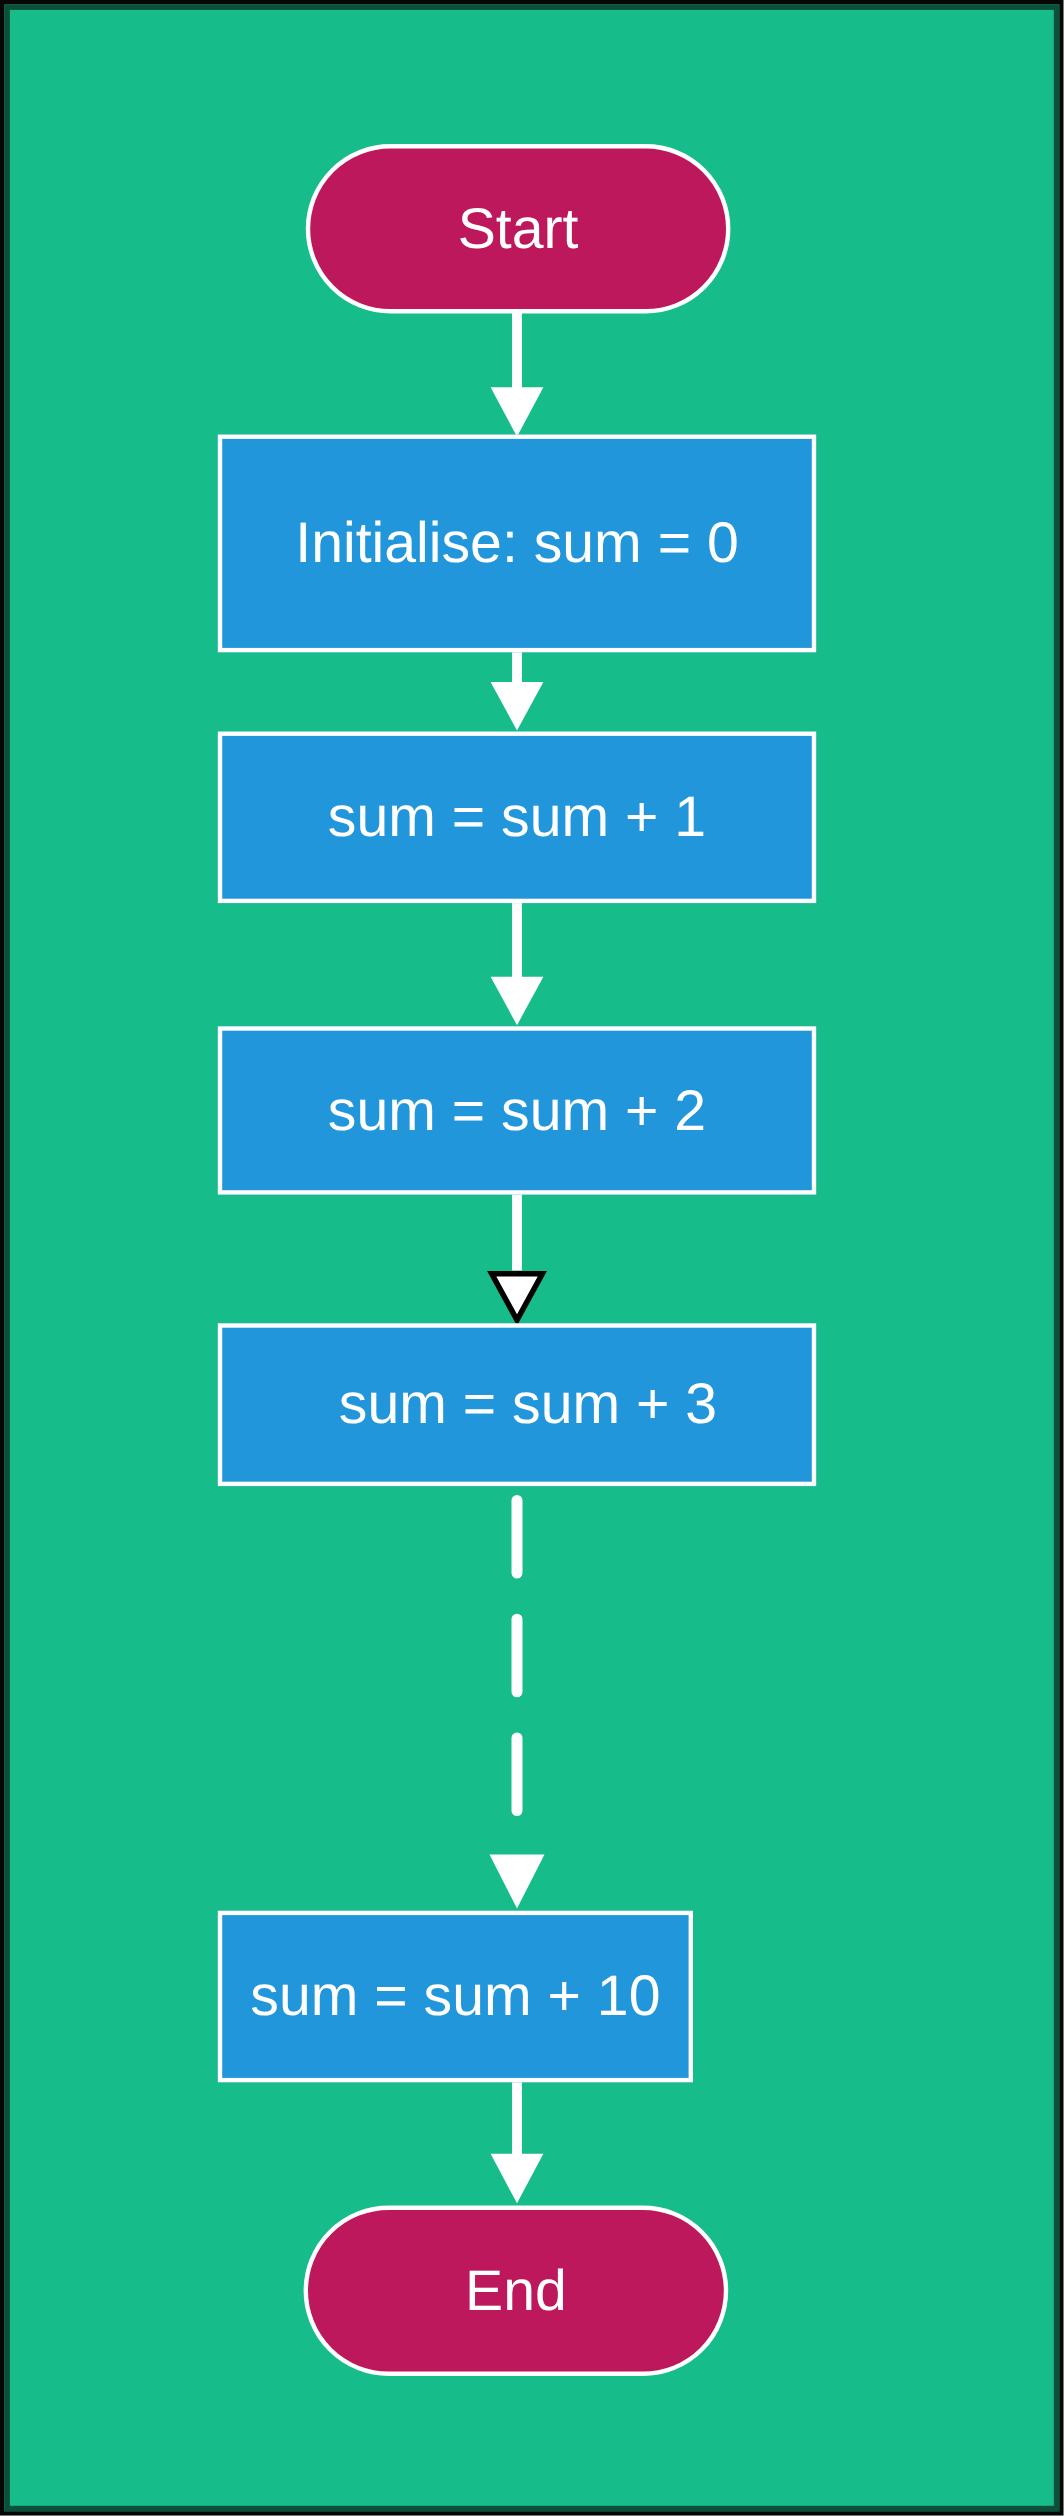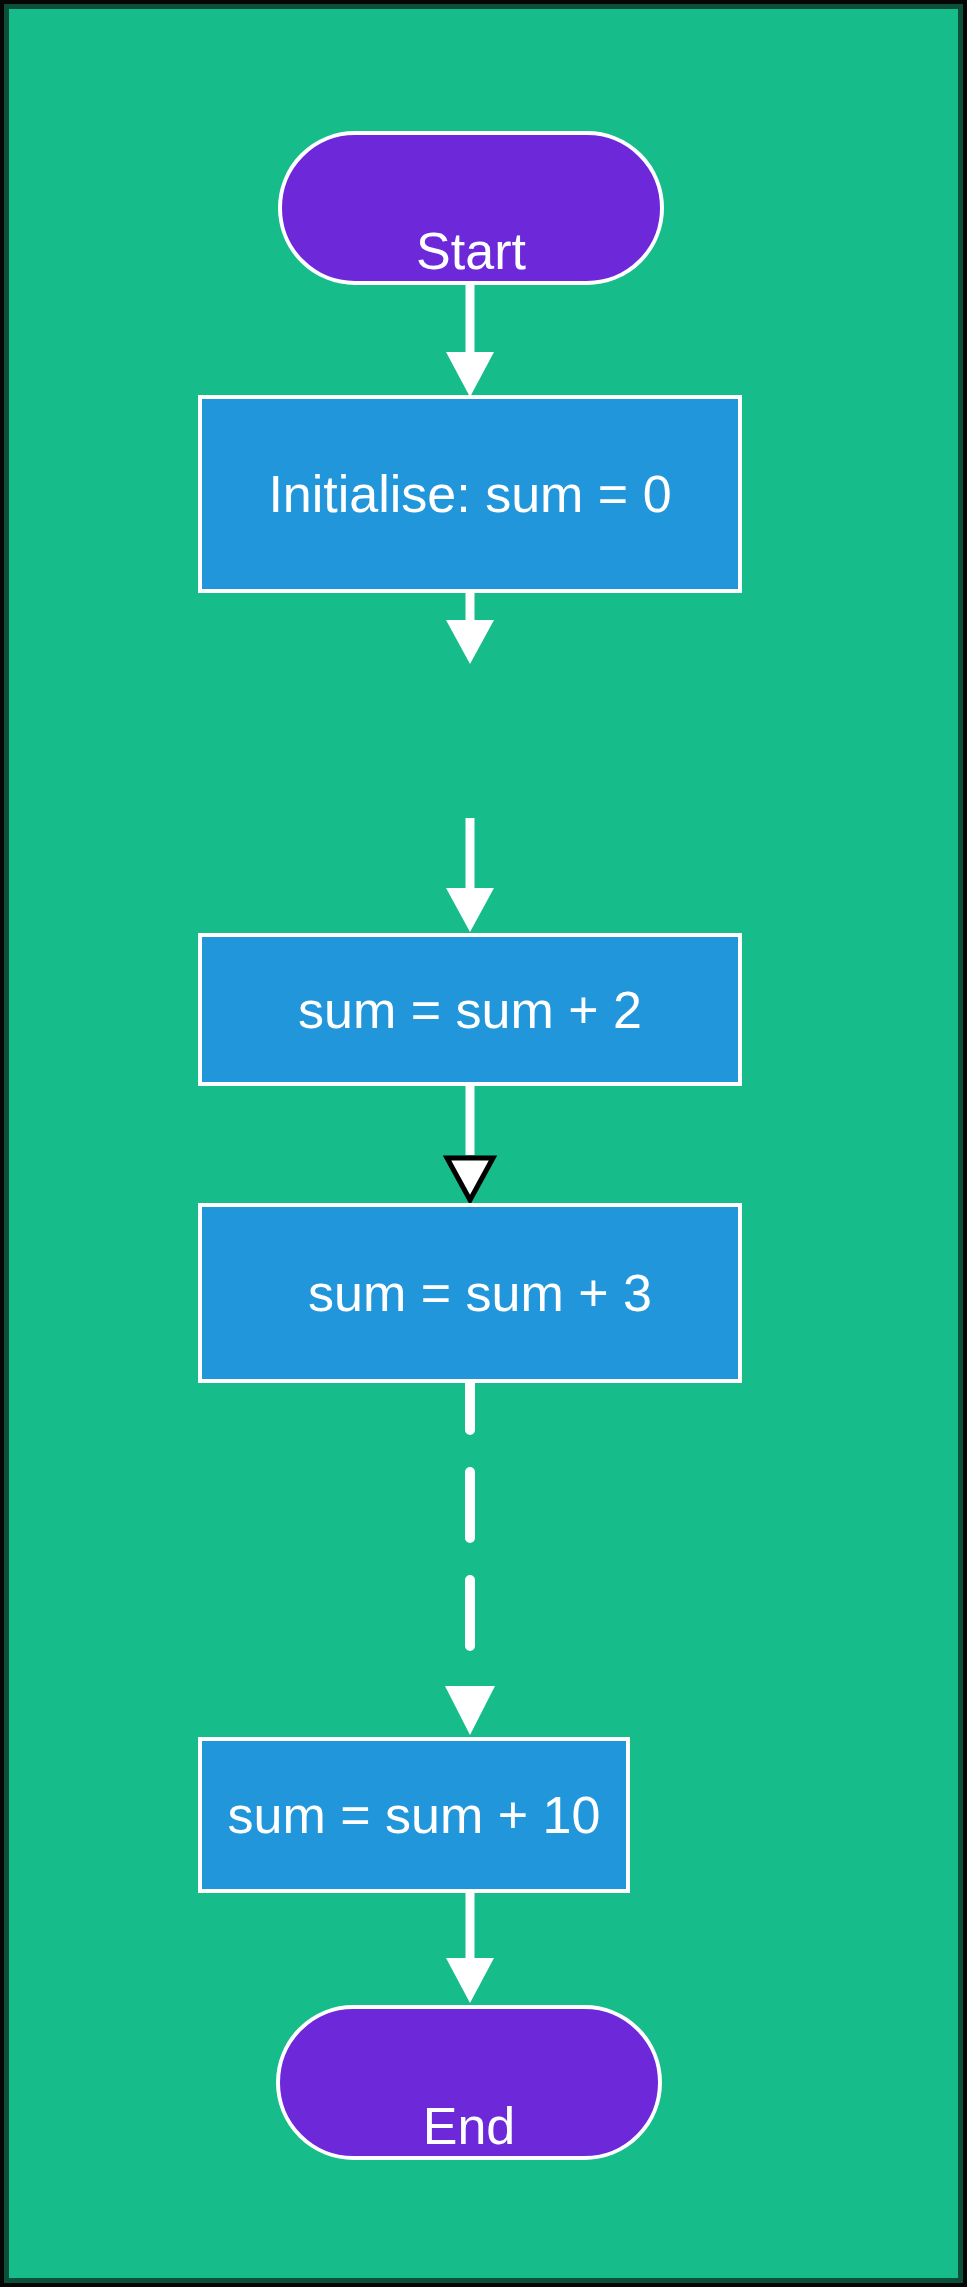--- a/index.html
+++ b/index.html
@@ -30,23 +30,22 @@
     border: 4px solid #ffffff;
     display: flex;
     align-items: center;
     justify-content: center;
     color: #ffffff;
     font-size: 52px;
     white-space: nowrap;
     text-align: center;
   }
   .terminator {
-    background: #6d28d9;
+    background: #be185d;
     border-radius: 999px;
-    align-items: flex-end;
   }
   .process {
     background: #2196db;
   }
 </style>
 </head>
 <body>
 
 <div class="canvas">
   <div class="panel"></div>
@@ -85,26 +84,29 @@
   </svg>
 
   <div class="node terminator" style="left:278px; top:131px; width:386px; height:154px;">
     <span>Start</span>
   </div>
 
   <div class="node process" style="left:198px; top:395px; width:544px; height:198px;">
     <span>Initialise: sum = 0</span>
   </div>
 
+  <div class="node process" style="left:198px; top:665px; width:544px; height:156px;">
+    <span>sum = sum + 1</span>
+  </div>
 
   <div class="node process" style="left:198px; top:933px; width:544px; height:153px;">
     <span>sum = sum + 2</span>
   </div>
 
-  <div class="node process" style="left:198px; top:1203px; width:544px; height:180px;padding-left:20px;">
+  <div class="node process" style="left:198px; top:1203px; width:544px; height:148px;padding-left:20px;">
     <span>sum = sum + 3</span>
   </div>
 
   <div class="node process" style="left:198px; top:1737px; width:432px; height:156px;">
     <span>sum = sum + 10</span>
   </div>
 
   <div class="node terminator" style="left:276px; top:2005px; width:386px; height:155px;">
     <span>End</span>
   </div>

